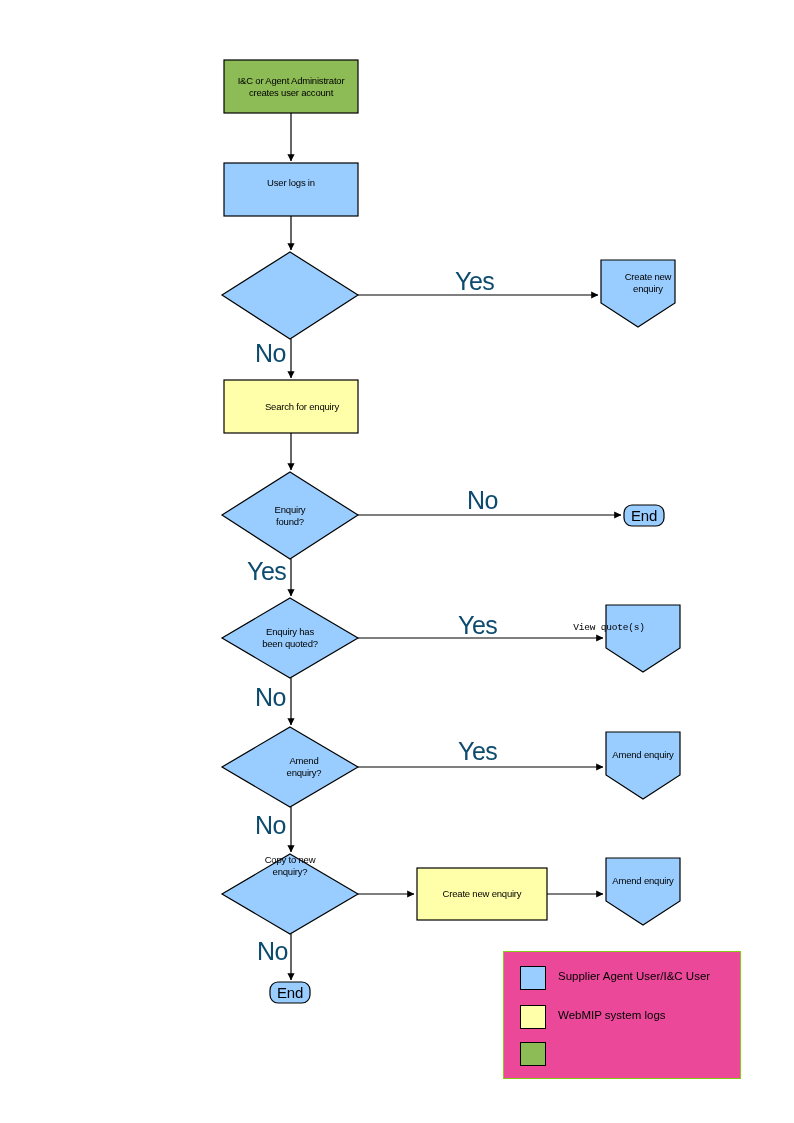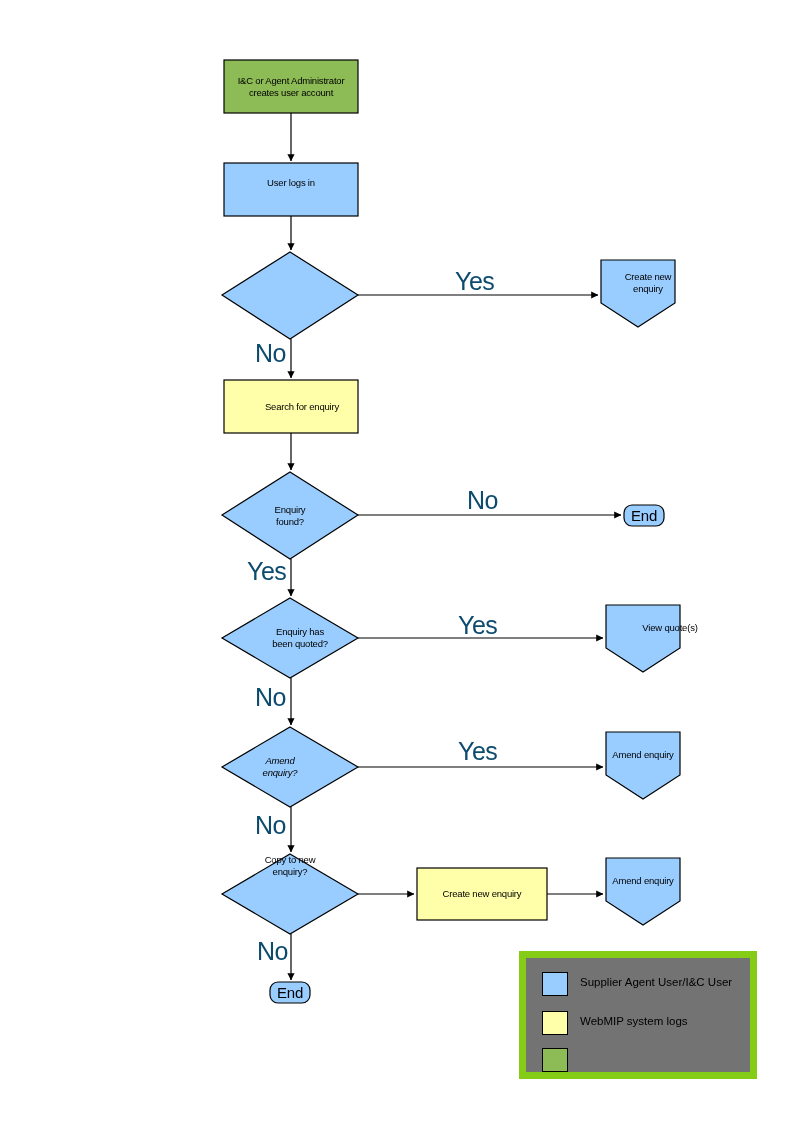--- a/index.html
+++ b/index.html
@@ -44,26 +44,26 @@
     font-family: "Liberation Sans", sans-serif;
     font-size: 25px;
     line-height: 26px;
     letter-spacing: -0.5px;
   }
   .end-label {
     font-size: 15px;
   }
   .legend-box {
     position: absolute;
-    left: 519px;
+    left: 503px;
     top: 951px;
     width: 238px;
     height: 128px;
-    border: 7px solid #84cc16;
-    background: #737373;
+    border: 1px solid #84cc16;
+    background: #ec4899;
     box-sizing: border-box;
   }
   .legend-row {
     position: absolute;
     display: flex;
     align-items: flex-start;
   }
   .legend-swatch {
     width: 26px;
     height: 24px;
@@ -150,26 +150,26 @@
   <div class="node-label" style="left:601px; top:260px; width:94px; height:46px;">Create new
 enquiry</div>
 
   <div class="node-label" style="left:224px; top:380px; width:156px; height:53px;">Search for enquiry</div>
 
   <div class="node-label" style="left:222px; top:472px; width:136px; height:87px;">Enquiry
 found?</div>
 
   <div class="node-label end-label" style="left:624px; top:505px; width:40px; height:21px;">End</div>
 
-  <div class="node-label" style="left:232px; top:598px; width:136px; height:80px;">Enquiry has
+  <div class="node-label" style="left:222px; top:598px; width:136px; height:80px;">Enquiry has
 been quoted?</div>
 
-  <div class="node-label" style="left:631px; top:605px; width:78px; height:46px;">View quote(s)</div>
-
-  <div class="node-label" style="left:212px; top:727px; width:136px; height:80px;font-style:italic;">Amend
+  <div class="node-label" style="left:570px; top:605px; width:78px; height:46px;font-family:Liberation Mono, monospace;">View quote(s)</div>
+
+  <div class="node-label" style="left:236px; top:727px; width:136px; height:80px;">Amend
 enquiry?</div>
 
   <div class="node-label" style="left:603px; top:732px; width:80px; height:46px;">Amend enquiry</div>
 
   <div class="node-label" style="left:222px; top:826px; width:136px; height:80px;">Copy to new
 enquiry?</div>
 
   <div class="node-label" style="left:417px; top:868px; width:130px; height:52px;">Create new enquiry</div>
 
   <div class="node-label" style="left:603px; top:858px; width:80px; height:46px;">Amend enquiry</div>

